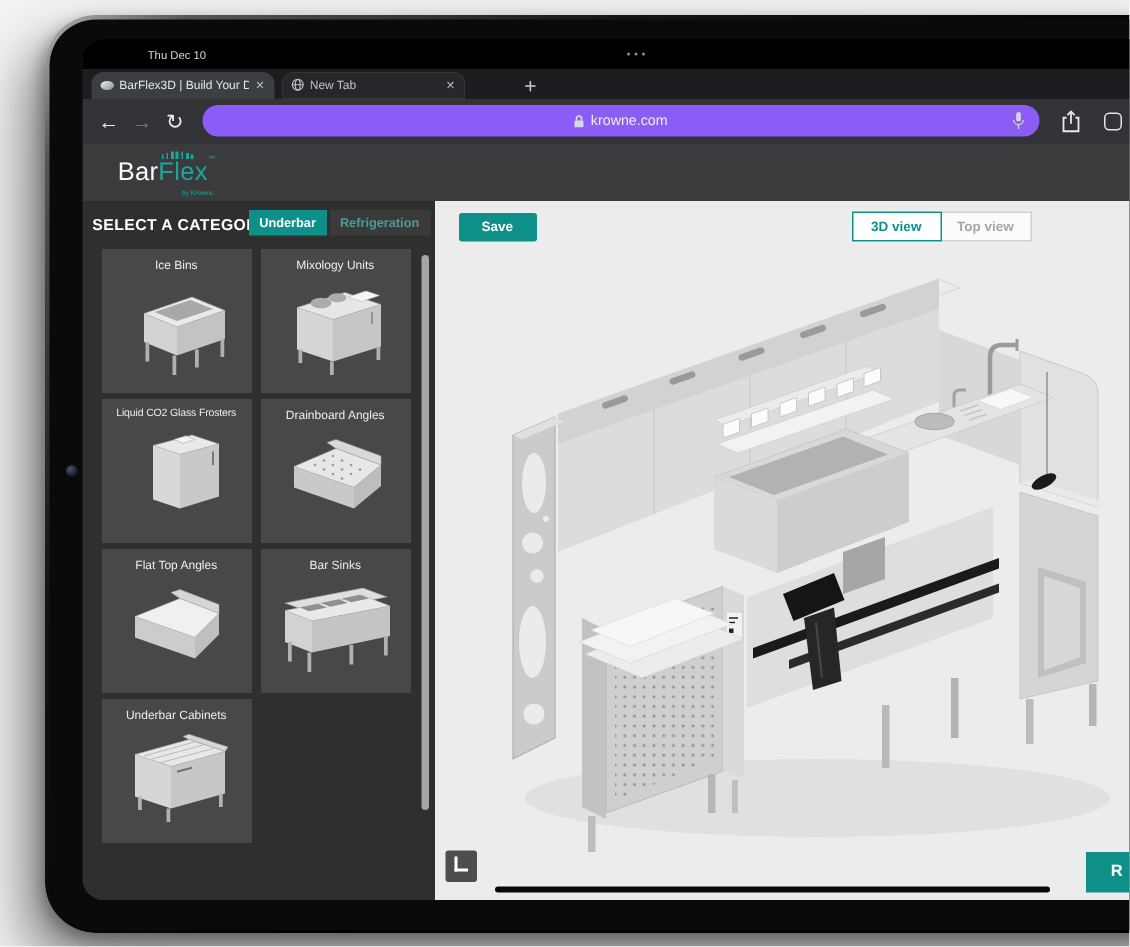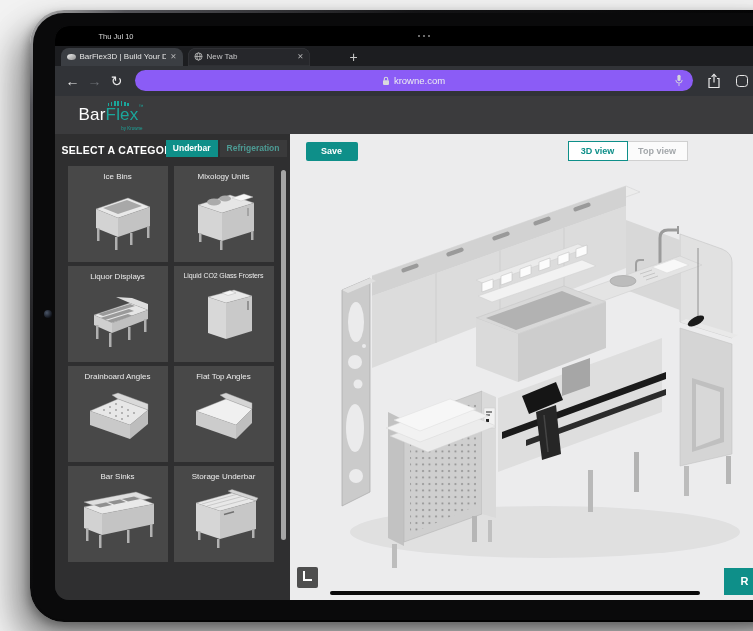--- a/index.html
+++ b/index.html
@@ -101,21 +101,21 @@
 
 <div class="stage">
  <div class="tablet">
   <div class="bezel">
    <div class="camera"></div>
 
    <div class="screen">
 
     <div class="statusbar">
       <span class="time">3:19 PM</span>
-      <span class="date">Thu Jul 10</span>
+      <span class="date">Thu Dec 10</span>
       <div class="mt-dots">
               <i></i>
               <i></i>
               <i></i>
             </div>
     </div>
 
     <div class="tabstrip">
       <div class="tab active">
         <span class="favicon"></span>
@@ -208,36 +208,20 @@
               <polygon points="54,15 66,11 75,14 63,18" fill="#f6f6f6" stroke="#bbb" stroke-width="0.4"></polygon>
               <polygon points="20,22 44,30 44,58 20,50" fill="#d5d5d5"></polygon>
               <polygon points="44,30 76,20 76,48 44,58" fill="#c6c6c6"></polygon>
               <line x1="70" y1="25" x2="70" y2="33" stroke="#8e8e8e" stroke-width="1.2"></line>
               <rect x="21" y="50" width="2.5" height="9" fill="#b0b0b0"></rect>
                     <rect x="42" y="58" width="2.5" height="9" fill="#b0b0b0"></rect>
                     <rect x="73" y="48" width="2.5" height="9" fill="#b0b0b0"></rect>
             </svg>
           </div>
 
-          <div class="tile">
-            <span class="lbl">Liquor Displays</span>
-            <svg width="92" height="72" viewBox="0 0 92 70">
-              <polygon points="22,32 58,20 76,27 40,40" fill="#e5e5e5" stroke="#9e9e9e" stroke-width="0.4"></polygon>
-              <polygon points="26,31 58,21 63,23 31,33" fill="#9a9a9a"></polygon>
-              <polygon points="25,36 57,26 62,28 30,38" fill="#9a9a9a"></polygon>
-              <polygon points="24,41 56,31 61,33 29,43" fill="#9a9a9a"></polygon>
-              <polygon points="44,14 60,15 76,21 76,27 58,20" fill="#dedede"></polygon>
-              <polygon points="22,32 40,40 40,50 22,42" fill="#cfcfcf"></polygon>
-              <polygon points="40,40 76,27 76,36 40,50" fill="#c0c0c0"></polygon>
-              <rect x="24" y="42" width="2.5" height="14" fill="#b0b0b0"></rect>
-                    <rect x="37" y="50" width="2.5" height="14" fill="#b0b0b0"></rect>
-              <rect x="72" y="36" width="2.5" height="13" fill="#b0b0b0"></rect>
-                    <rect x="56" y="44" width="2.5" height="13" fill="#b0b0b0"></rect>
-            </svg>
-          </div>
 
           <div class="tile">
             <span class="lbl small">Liquid CO2 Glass Frosters</span>
             <svg width="92" height="72" viewBox="0 0 92 70">
               <polygon points="30,16 56,9 74,15 48,22" fill="#e8e8e8" stroke="#9e9e9e" stroke-width="0.4"></polygon>
               <polygon points="44,12 52,9.5 58,12 50,14.5" fill="#f4f4f4" stroke="#aaa" stroke-width="0.4"></polygon>
               <polygon points="30,16 48,22 48,58 30,52" fill="#d8d8d8"></polygon>
               <polygon points="48,22 74,15 74,50 48,58" fill="#c9c9c9"></polygon>
               <line x1="70" y1="20" x2="70" y2="29" stroke="#777" stroke-width="1.3"></line>
             </svg>
@@ -288,21 +272,21 @@
               <polygon points="12,24 30,31 30,52 12,45" fill="#d2d2d2"></polygon>
               <polygon points="30,31 82,21 82,41 30,52" fill="#c4c4c4"></polygon>
               <rect x="14" y="45" width="2.5" height="13" fill="#b2b2b2"></rect>
                     <rect x="27" y="52" width="2.5" height="13" fill="#b2b2b2"></rect>
               <rect x="78" y="41" width="2.5" height="13" fill="#b2b2b2"></rect>
                     <rect x="55" y="47" width="2.5" height="13" fill="#b2b2b2"></rect>
             </svg>
           </div>
 
           <div class="tile">
-            <span class="lbl">Storage Underbar</span>
+            <span class="lbl">Underbar Cabinets</span>
             <svg width="92" height="72" viewBox="0 0 92 70">
               <polygon points="50,8 54,6.5 80,15 78,18 54,10" fill="#d5d5d5" stroke="#9e9e9e" stroke-width="0.4"></polygon>
               <polygon points="18,20 54,10 78,18 42,28" fill="#e8e8e8" stroke="#a8a8a8" stroke-width="0.4"></polygon>
               <line x1="24" y1="21" x2="58" y2="11.5" stroke="#bcbcbc" stroke-width="0.7"></line>
               <line x1="29" y1="23" x2="64" y2="13.5" stroke="#bcbcbc" stroke-width="0.7"></line>
               <line x1="35" y1="25.5" x2="70" y2="16" stroke="#bcbcbc" stroke-width="0.7"></line>
               <polygon points="18,20 42,28 42,56 18,48" fill="#d6d6d6"></polygon>
               <polygon points="42,28 78,18 78,46 42,56" fill="#c7c7c7"></polygon>
               <line x1="46" y1="31.5" x2="56" y2="28.8" stroke="#707070" stroke-width="1.4"></line>
               <rect x="20" y="48" width="2.5" height="9" fill="#b2b2b2"></rect>

